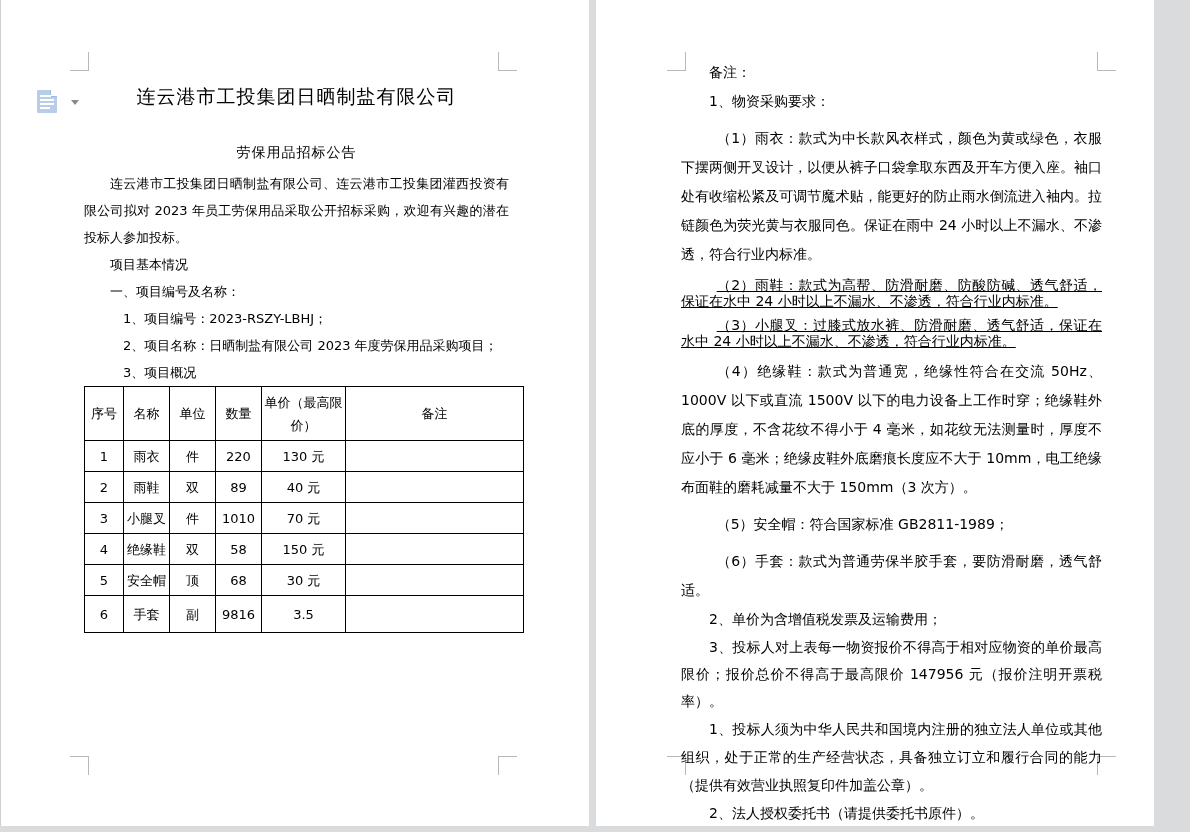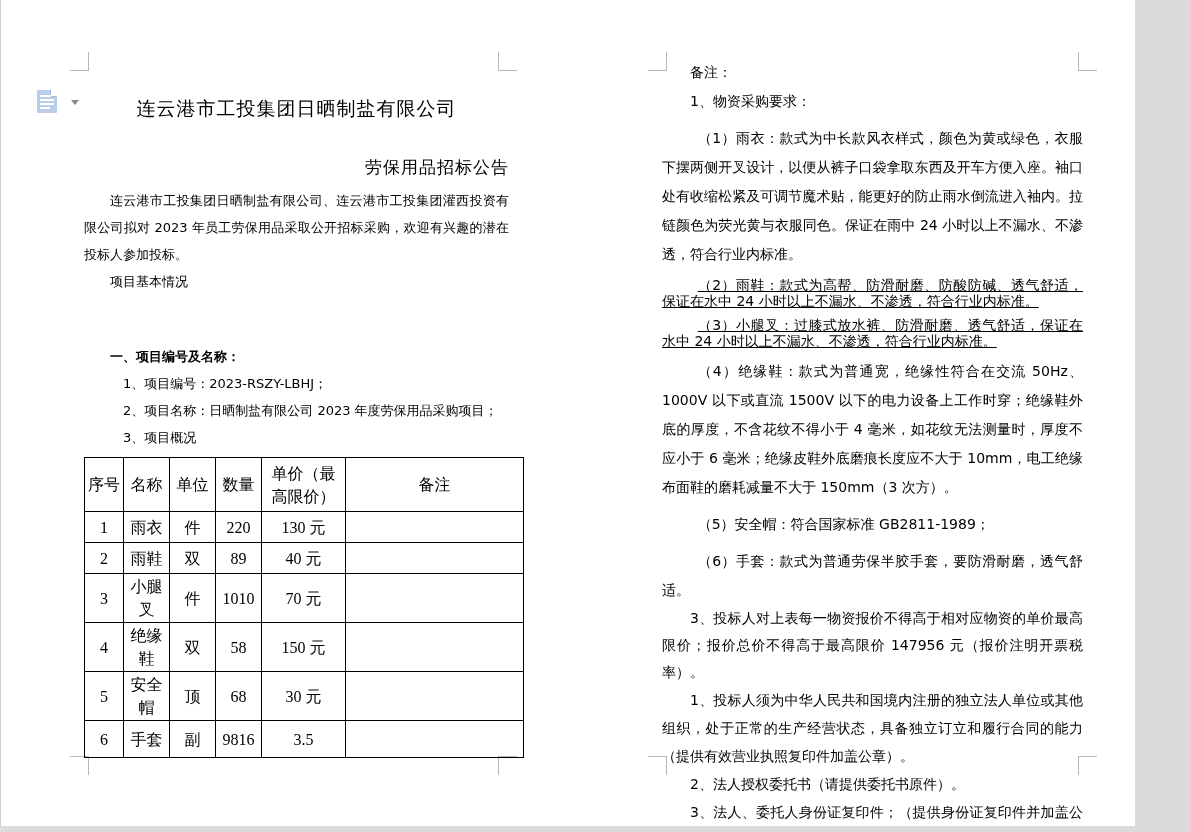--- a/index.html
+++ b/index.html
@@ -1,45 +1,45 @@
 <!DOCTYPE html>
 <html><head>
 <meta charset="utf-8">
 <style>
   html,body{margin:0;padding:0;width:1190px;height:832px;overflow:hidden;
     background:#d9dbdd;font-family:"DejaVu Sans",sans-serif;color:#000;}
   .page{position:absolute;top:0;height:826px;background:#ffffff;}
   #page-left{left:0;width:588px;border-left:1px solid #cfcfcf;}
-  #page-right{left:577px;width:558px;}
+  #page-right{left:596px;width:558px;}
   
   .crop{position:absolute;width:18px;height:18px;}
   .crop.tl{border-right:1px solid #b8b8b8;border-bottom:1px solid #b8b8b8;top:52px;}
   .crop.tr{border-left:1px solid #b8b8b8;border-bottom:1px solid #b8b8b8;top:52px;}
   .crop.bl{border-right:1px solid #b8b8b8;border-top:1px solid #b8b8b8;top:756px;}
   .crop.br{border-left:1px solid #b8b8b8;border-top:1px solid #b8b8b8;top:756px;}
   #page-left .crop.tl,#page-left .crop.bl{left:69px;}
   #page-left .crop.tr,#page-left .crop.br{left:497px;}
   #page-right .crop.tl,#page-right .crop.bl{left:71px;}
   #page-right .crop.tr,#page-right .crop.br{left:501px;}
   
   .doc-widget{position:absolute;left:34px;top:90px;width:52px;height:26px;cursor:pointer;}
   .doc-icon{position:absolute;left:2px;top:0;width:20px;height:23px;background:#b9cde8;border-radius:1px;}
   .doc-icon .fold{position:absolute;right:0;top:0;width:6px;height:6px;background:#ffffff;
     border-left:1px solid #9db9dd;border-bottom:1px solid #9db9dd;}
   .doc-icon .ln{position:absolute;left:3px;height:2px;background:#ffffff;}
   .caret{position:absolute;left:36px;top:10px;width:0;height:0;
     border-left:4px solid transparent;border-right:4px solid transparent;border-top:5px solid #8a8a8a;}
   
-  .p1-content{position:absolute;left:83px;top:96px;width:425px;font-size:13px;}
+  .p1-content{position:absolute;left:83px;top:84px;width:425px;font-size:13px;}
   .doc-title{font-size:19px;text-align:center;margin:0 0 34px;font-weight:normal;letter-spacing:1px;}
-  .doc-subtitle{font-size:17px;text-align:right;margin:0 0 8px;font-weight:normal;letter-spacing:1px;}
+  .doc-subtitle{font-size:14px;text-align:center;margin:0 0 8px;font-weight:normal;letter-spacing:1px;}
   .p{margin:0;line-height:27px;text-align:justify;text-indent:2em;}
-  .p.bold{font-weight:bold;margin-top:48px;}
+  .p.bold{font-weight:normal;}
   .p.item{text-indent:3em;}
-  table.grid{border-collapse:collapse;margin-top:6px;width:439px;table-layout:fixed;font-size:16px;font-family:Liberation Serif, serif;}
+  table.grid{border-collapse:collapse;width:439px;table-layout:fixed;font-size:13px;}
   table.grid th,table.grid td{border:1px solid #000;text-align:center;vertical-align:middle;
     font-weight:normal;padding:1px 2px;line-height:23px;}
   table.grid thead tr{height:54px;}
   table.grid tbody tr{height:31px;}
   table.grid tbody tr:last-child{height:37px;}
   col.c1{width:39px;}col.c2{width:46px;}col.c3{width:46px;}col.c4{width:46px;}
   col.c5{width:84px;}col.c6{width:178px;}
   
   .p2-content{position:absolute;left:85px;top:58px;width:421px;font-size:14px;}
   .p2-content .p{line-height:29px;}
@@ -160,18 +160,19 @@
   <div class="crop br"></div>
   <div class="p2-content">
       <p class="p">备注：</p>
       <p class="p">1、物资采购要求：</p>
       <p class="p ind25">（1）雨衣：款式为中长款风衣样式，颜色为黄或绿色，衣服下摆两侧开叉设计，以便从裤子口袋拿取东西及开车方便入座。袖口处有收缩松紧及可调节魔术贴，能更好的防止雨水倒流进入袖内。拉链颜色为荧光黄与衣服同色。保证在雨中 24 小时以上不漏水、不渗透，符合行业内标准。</p>
       <p class="p tight ind25">（2）雨鞋：款式为高帮、防滑耐磨、防酸防碱、透气舒适，保证在水中 24 小时以上不漏水、不渗透，符合行业内标准。</p>
       <p class="p tight ind25">（3）小腿叉：过膝式放水裤、防滑耐磨、透气舒适，保证在水中 24 小时以上不漏水、不渗透，符合行业内标准。</p>
       <p class="p mt8 ind25">（4）绝缘鞋：款式为普通宽，绝缘性符合在交流 50Hz、1000V 以下或直流 1500V 以下的电力设备上工作时穿；绝缘鞋外底的厚度，不含花纹不得小于 4 毫米，如花纹无法测量时，厚度不应小于 6 毫米；绝缘皮鞋外底磨痕长度应不大于 10mm，电工绝缘布面鞋的磨耗减量不大于 150mm（3 次方）。</p>
       <p class="p ind25">（5）安全帽：符合国家标准 GB2811-1989；</p>
       <p class="p ind25">（6）手套：款式为普通劳保半胶手套，要防滑耐磨，透气舒适。</p>
+      <p class="p">2、单价为含增值税发票及运输费用；</p>
       <p class="p lh27">3、投标人对上表每一物资报价不得高于相对应物资的单价最高限价；报价总价不得高于最高限价 147956 元（报价注明开票税率）。</p>
       <p class="p lh28">1、投标人须为中华人民共和国境内注册的独立法人单位或其他组织，处于正常的生产经营状态，具备独立订立和履行合同的能力（提供有效营业执照复印件加盖公章）。</p>
       <p class="p lh28">2、法人授权委托书（请提供委托书原件）。</p>
       <p class="p lh28">3、法人、委托人身份证复印件；（提供身份证复印件并加盖公章）。</p>
     </div>
 </div>
 
 </body></html>

